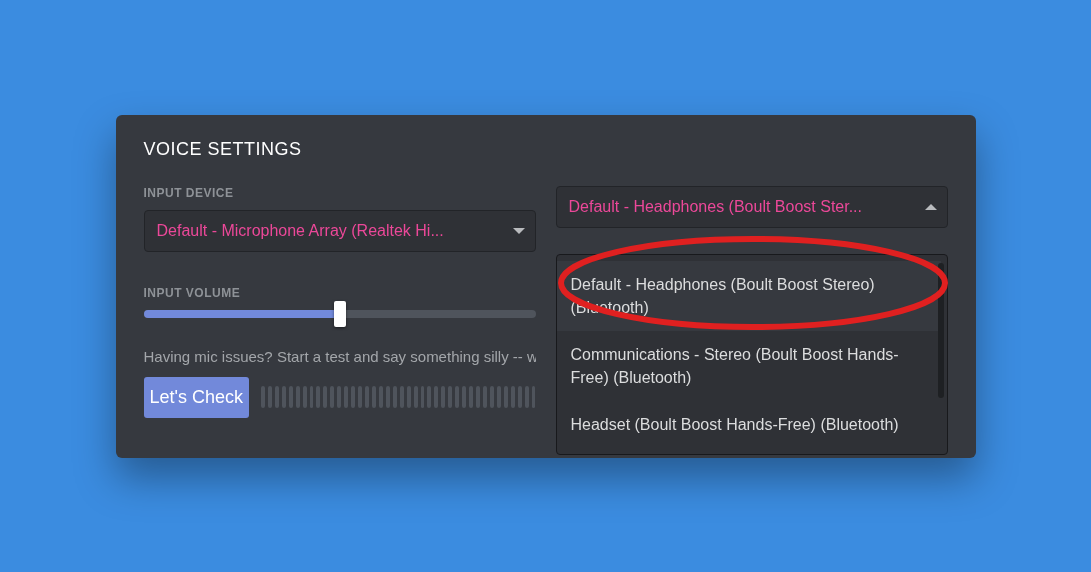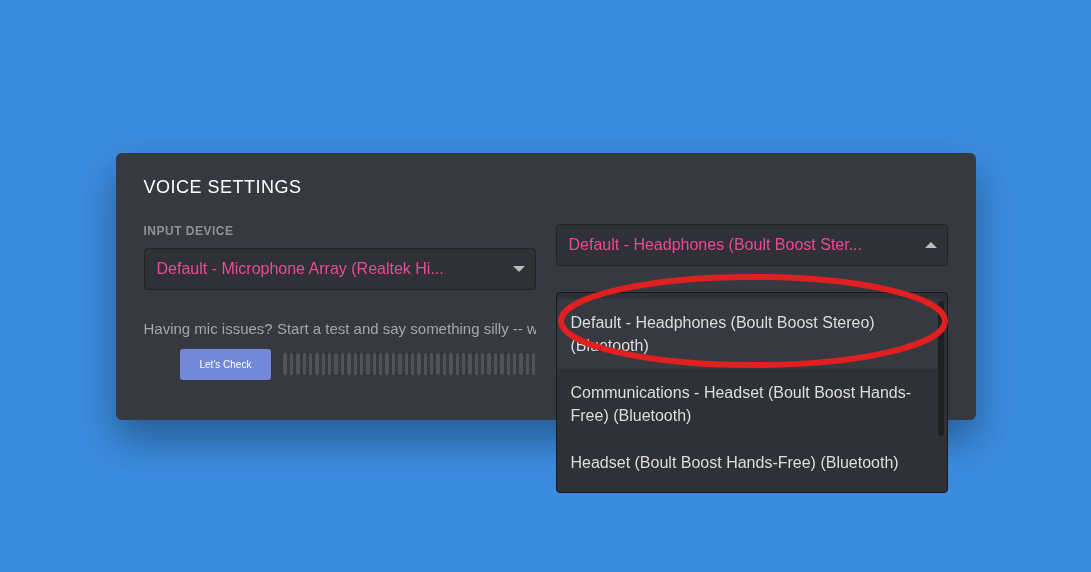--- a/index.html
+++ b/index.html
@@ -119,25 +119,24 @@
   .mic-row {
     display: flex;
     align-items: center;
     gap: 12px;
   }
   .btn-check {
     background: #7289da;
     color: #ffffff;
     border: none;
     border-radius: 3px;
-    padding: 10px 20px;
-    font-size: 10px;
+    padding: 10px 6px;
+    font-size: 18px;
     font-weight: 500;
     cursor: pointer;
-    margin-left: 36px;
   }
   .meter {
     display: flex;
     gap: 3px;
     flex: 1;
     overflow: hidden;
   }
   .meter span {
     width: 7px;
     height: 22px;
@@ -200,20 +199,27 @@
 
     <div class="col">
 
       <div class="label">INPUT DEVICE</div>
 
       <div class="select">
         <span class="val">Default - Microphone Array (Realtek Hi...</span>
         <span class="caret down"></span>
       </div>
 
+      <div class="slider-wrap">
+        <div class="label">INPUT VOLUME</div>
+        <div class="slider" id="slider" style="--pct: 50%;">
+          <div class="slider-fill"></div>
+          <div class="slider-thumb"></div>
+        </div>
+      </div>
 
       <div class="mic-test-block">
         <div class="mic-help">Having mic issues? Start a test and say something silly -- w</div>
         <div class="mic-row">
           <button class="btn-check">Let's Check</button>
           <div class="meter" id="meter">
               <span></span>
               <span></span>
               <span></span>
               <span></span>
@@ -263,21 +269,21 @@
 
 
       <div class="select">
         <span class="val">Default - Headphones (Boult Boost Ster...</span>
         <span class="caret up"></span>
       </div>
 
       <div class="dropdown">
         <div class="dropdown-inner">
           <div class="option hover">Default - Headphones (Boult Boost Stereo) (Bluetooth)</div>
-          <div class="option">Communications - Headset (Boult Boost Hands-Free) (Bluetooth)</div>
+          <div class="option">Communications - Stereo (Boult Boost Hands-Free) (Bluetooth)</div>
           <div class="option">Headset (Boult Boost Hands-Free) (Bluetooth)</div>
         </div>
         <div class="dd-scroll"></div>
 
         <div class="annotation" style="left:-12px; top:-30px;">
           <svg width="420" height="120">
             <ellipse cx="208" cy="58" rx="192" ry="44" fill="none" stroke="#e02020" stroke-width="6"></ellipse>
           </svg>
         </div>
       </div>

